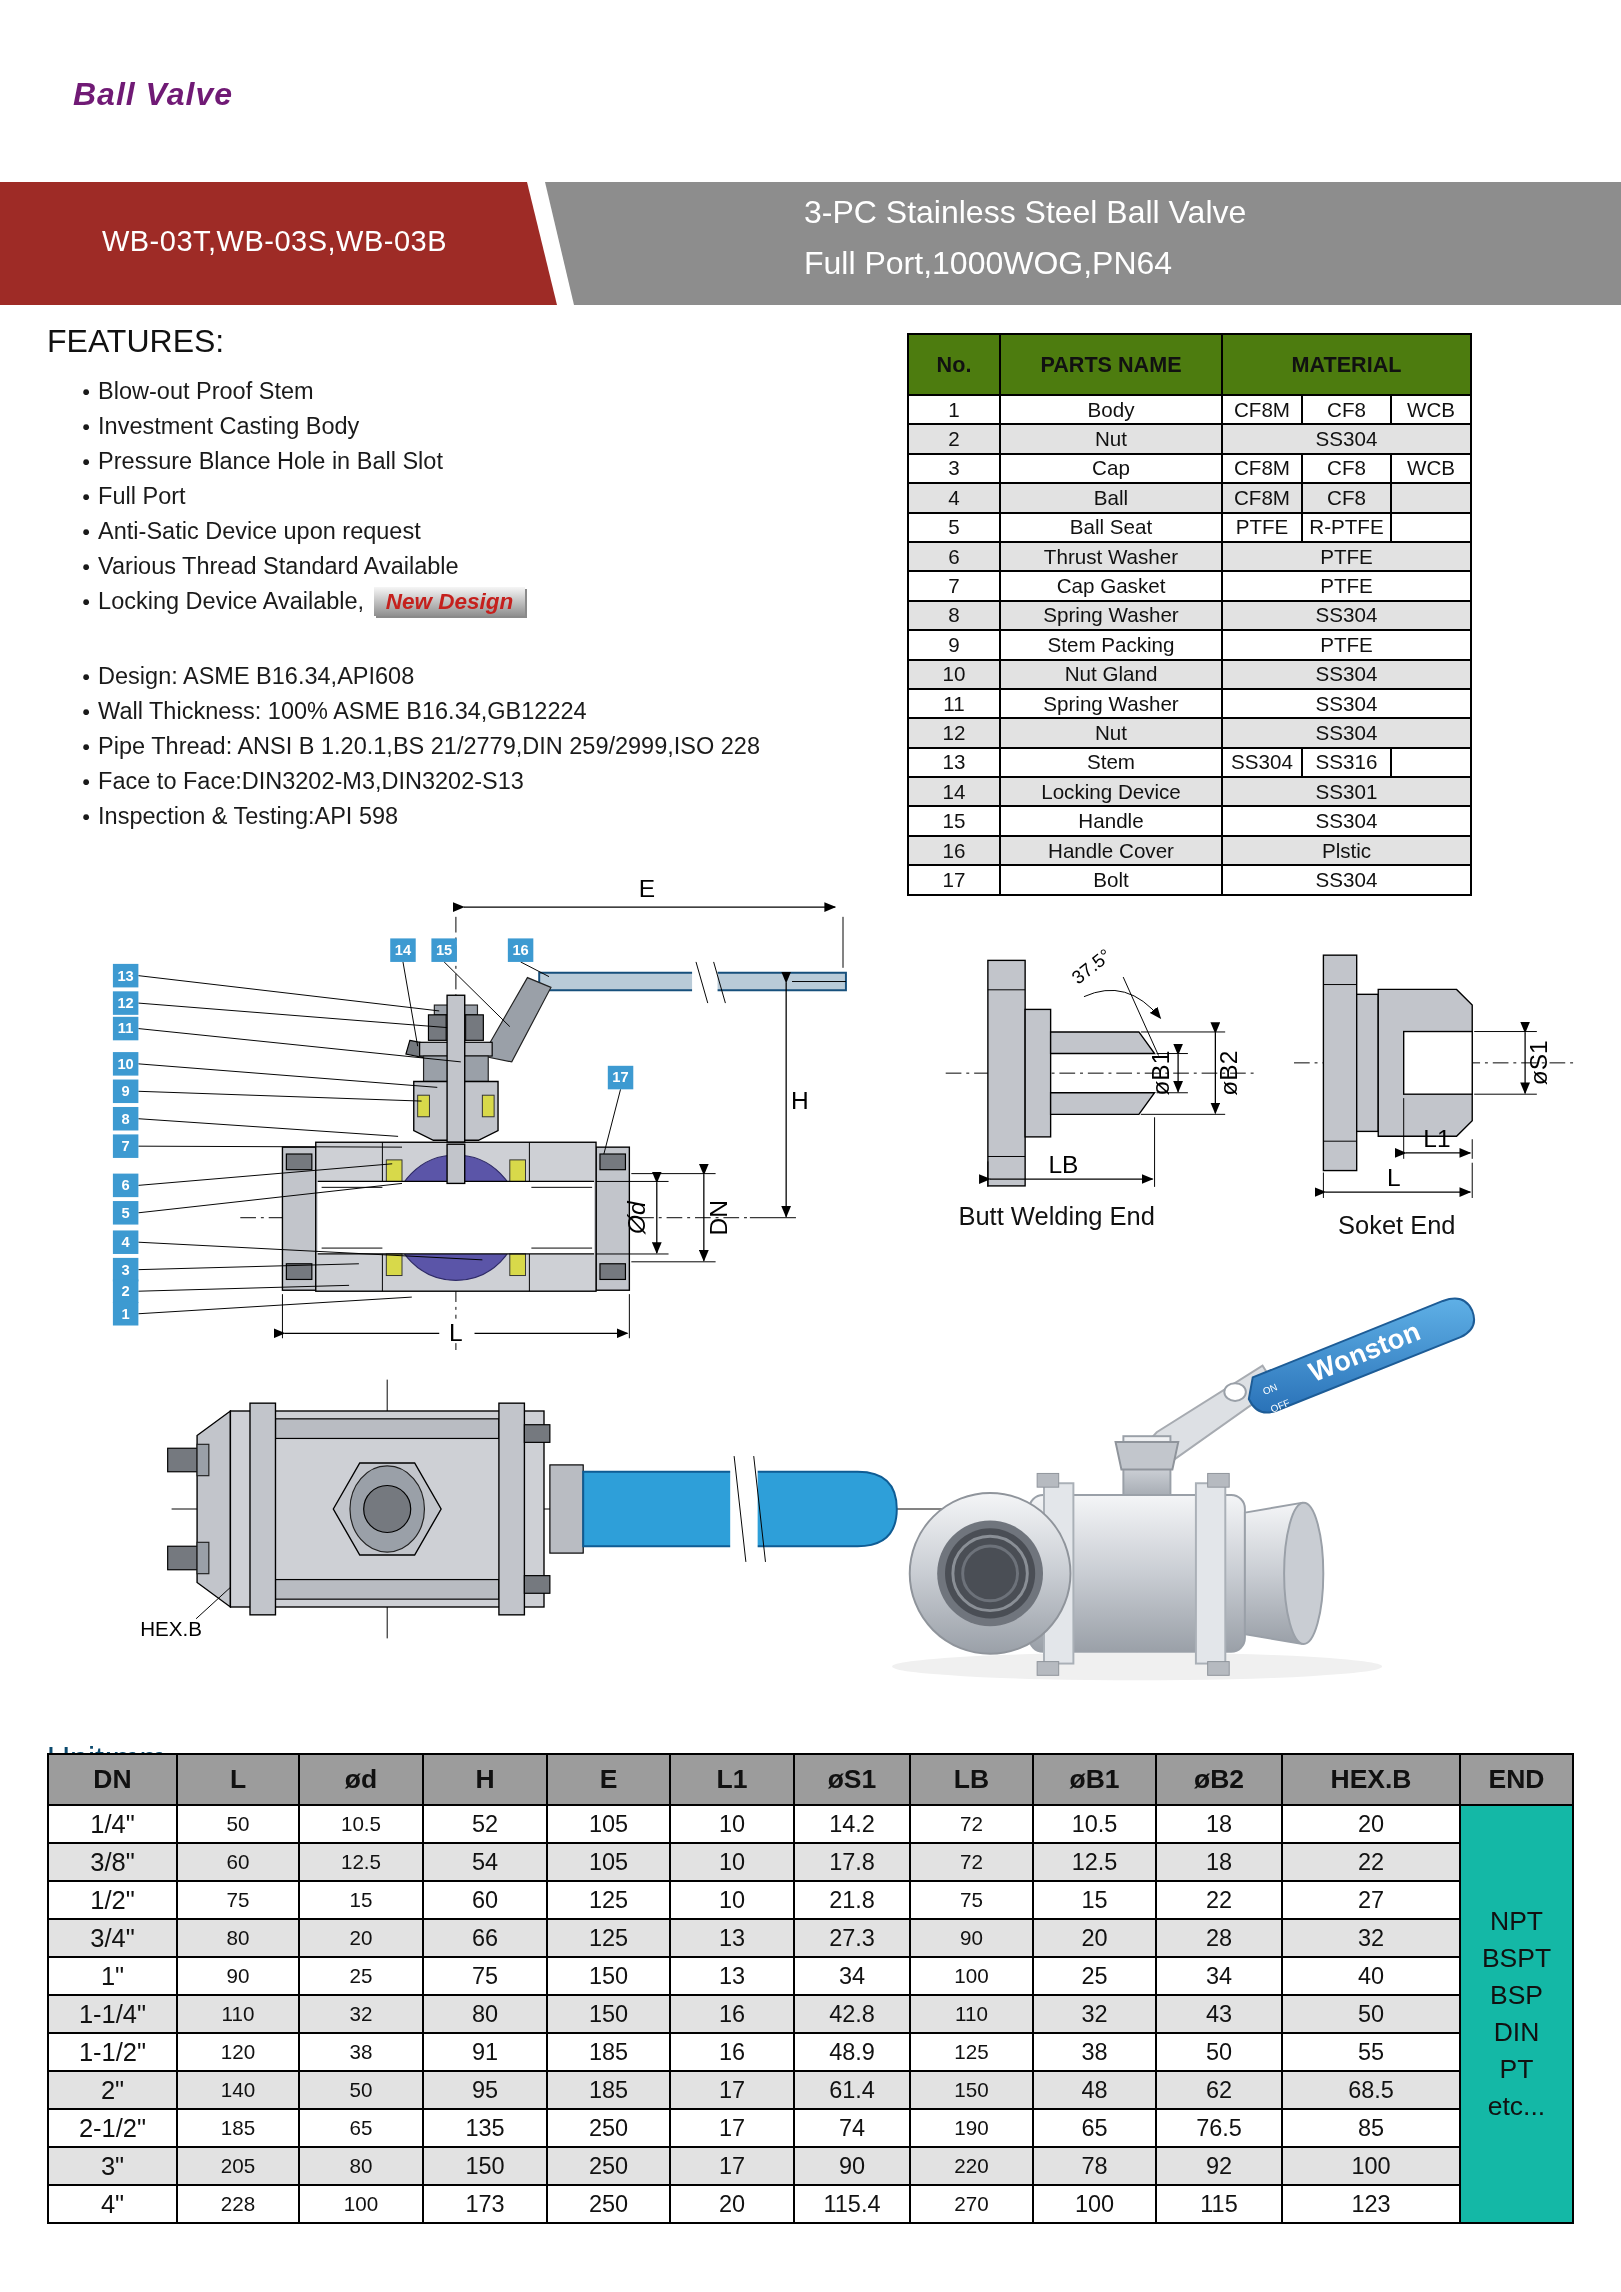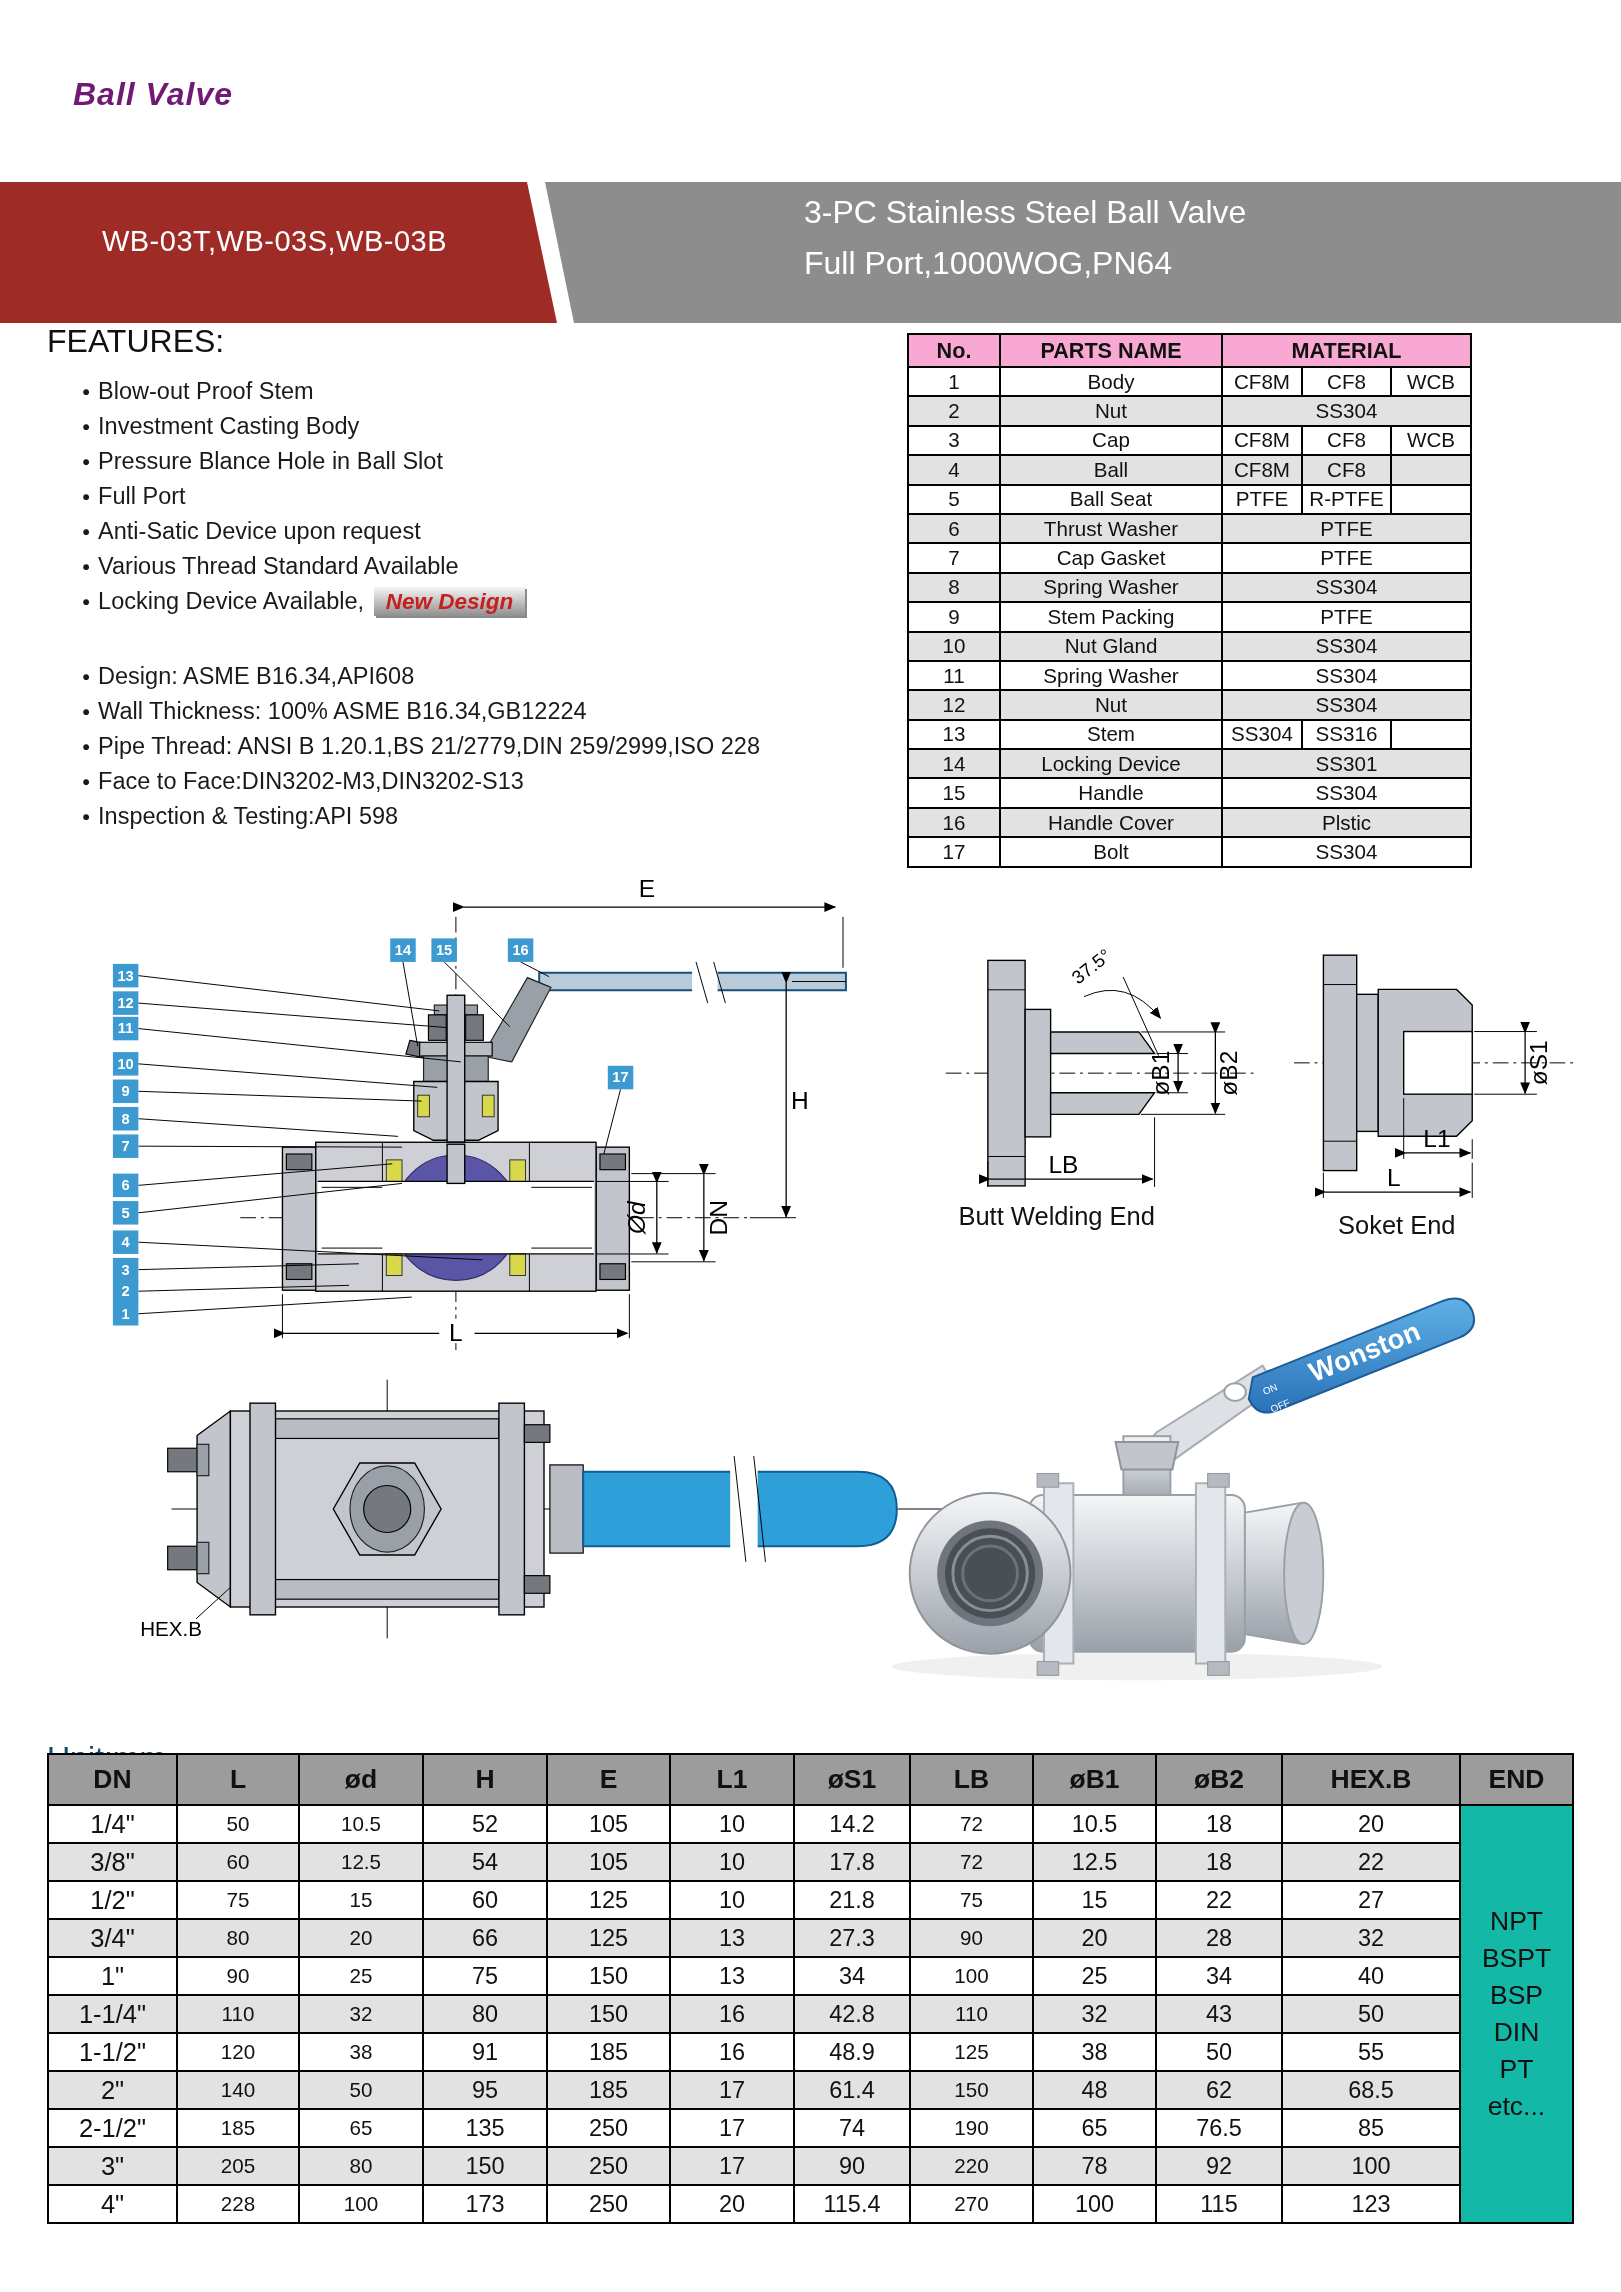--- a/index.html
+++ b/index.html
@@ -4,21 +4,21 @@
 <style>
   html,body{margin:0;padding:0;background:#fff;}
   .page{position:relative;width:1621px;height:2293px;background:#fff;overflow:hidden;
         font-family:"Liberation Sans","DejaVu Sans",sans-serif;color:#111;}
   .abs{position:absolute;}
 
   
   .doc-title{left:73px;top:76px;font-size:32px;font-weight:bold;font-style:italic;letter-spacing:1px;color:#701a75;}
 
   
-  .banner{left:0;top:182px;width:1621px;height:141px;}
+  .banner{left:0;top:182px;width:1621px;height:123px;}
   .banner .red{position:absolute;inset:0;background:#9e2b26;
                clip-path:polygon(0 0,527px 0,557px 100%,0 100%);}
   .banner .gray{position:absolute;inset:0;background:#8d8d8d;
                clip-path:polygon(545px 0,100% 0,100% 100%,574px 100%);}
   .banner .model{position:absolute;left:59px;top:43px;width:431px;text-align:center;
                  color:#fff;font-size:29px;letter-spacing:0.5px;}
   .banner .p1{position:absolute;left:804px;top:11.8px;color:#fff;font-size:32px;}
   .banner .p2{position:absolute;left:804px;top:63px;color:#fff;font-size:32px;}
 
   
@@ -26,21 +26,21 @@
   .blist{margin:13.7px 0 0 35px;padding:0;list-style:none;}
   .blist li{font-size:23.5px;line-height:35px;color:#1a1a1a;white-space:nowrap;}
   .blist li::before{content:"●";font-size:13.7px;margin-right:7.8px;vertical-align:2.9px;}
   .badge{display:inline-block;margin-left:9.8px;padding:0 11.8px;font-size:22.5px;font-style:italic;font-weight:bold;
          color:#c5201d;background:linear-gradient(180deg,#f6f6f6 0%,#bdbdbd 55%,#8f8f8f 100%);
          box-shadow:2px 2px 0 #8a8a8a;line-height:29px;}
 
   
   table{border-collapse:collapse;table-layout:fixed;}
   .parts-table{left:907px;top:333px;width:565px;font-size:20.6px;}
-  .parts-table th{background:#f9a8d4;border:2px solid #000;font-size:21.6px;font-weight:bold;height:31px;padding:0;}
+  .parts-table th{background:#4d7c0f;border:2px solid #000;font-size:21.6px;font-weight:bold;height:31px;padding:14px;}
   .parts-table td{border:2px solid #000;text-align:center;height:27.4px;padding:0;}
   .parts-table tr.alt td{background:#e2e2e2;}
 
   .unit-label{left:47px;top:1740px;font-size:32px;color:#0c4a6e;}
 
   .dims-table{left:47px;top:1753px;width:1526px;font-size:23.5px;}
   .dims-table th{background:#9c9c9c;border:2px solid #000;font-size:26.5px;font-weight:bold;height:49px;padding:0;}
   .dims-table td{border:2px solid #000;text-align:center;height:36px;padding:0;}
   .dims-table tr.alt td{background:#e2e2e2;}
   .dims-table td.sm{font-size:20.6px;}

